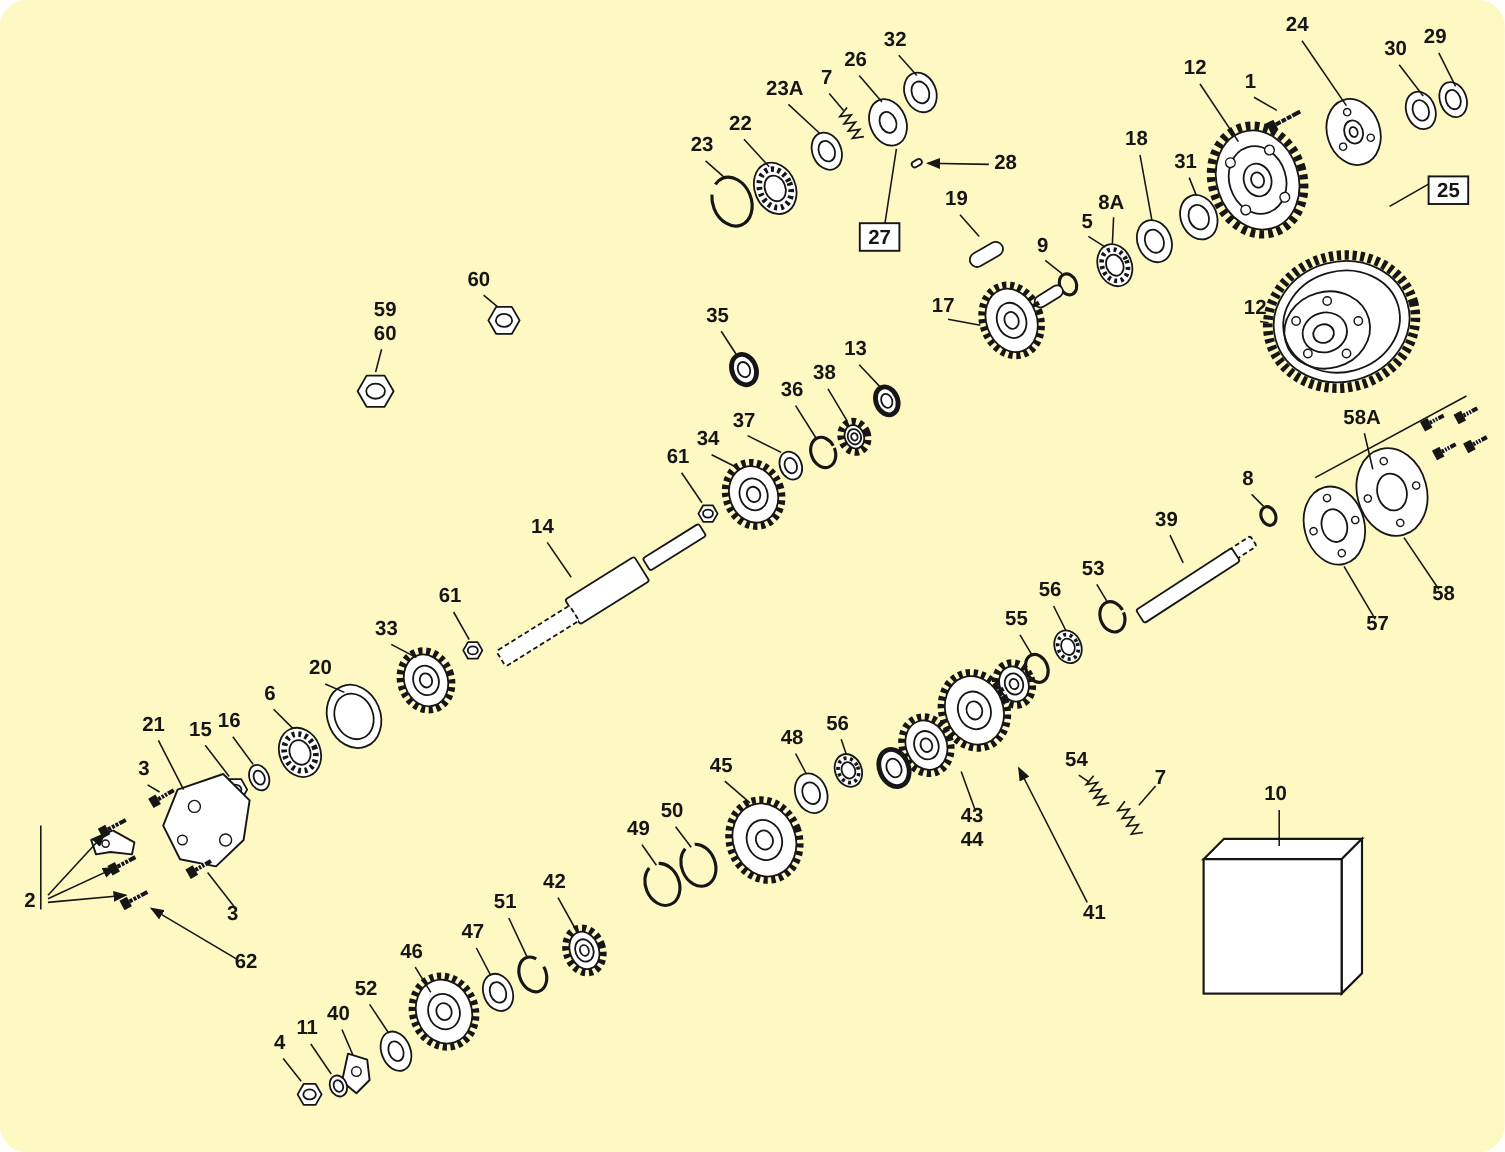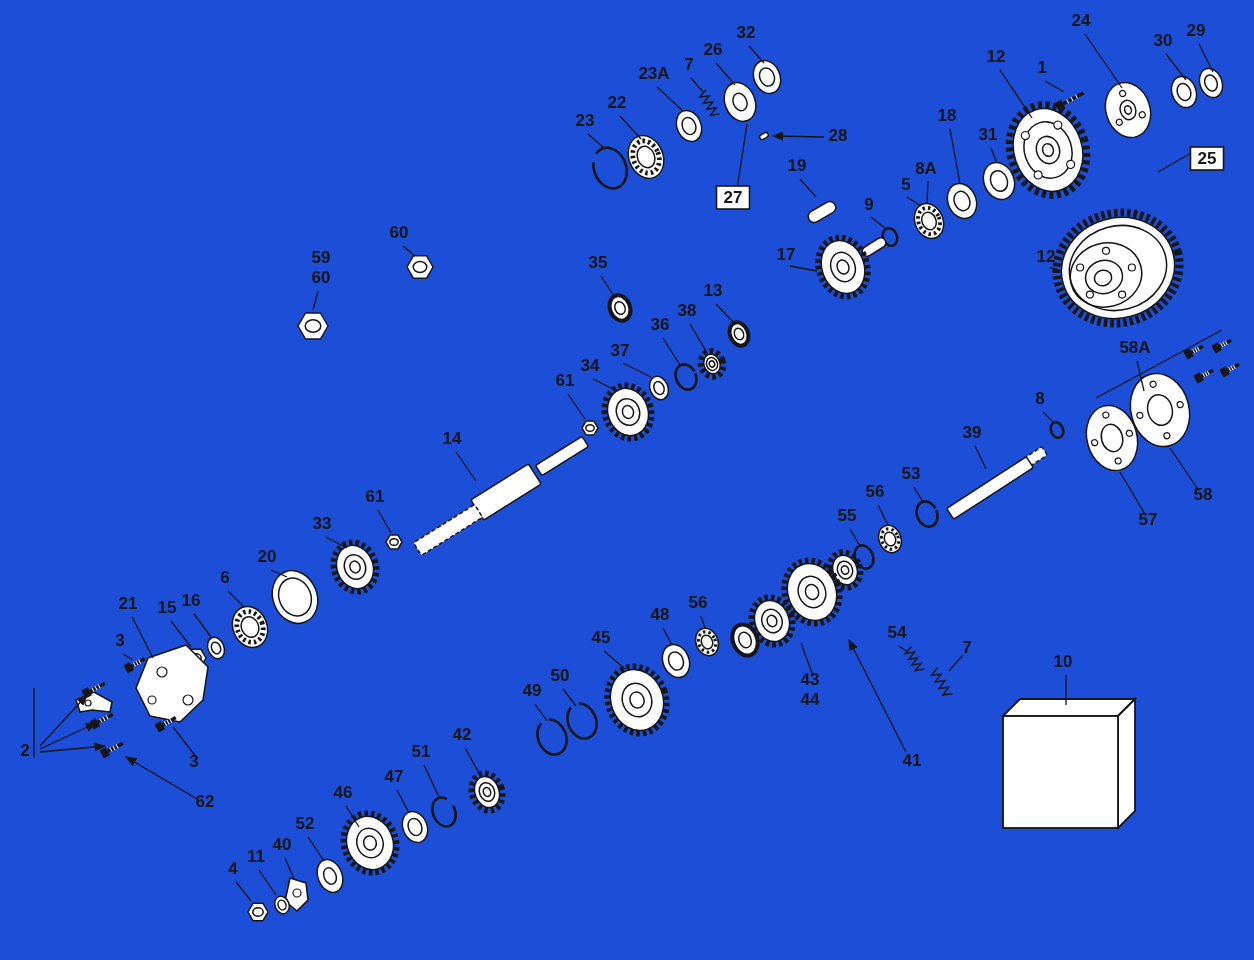--- a/index.html
+++ b/index.html
@@ -1,16 +1,16 @@
 <!DOCTYPE html>
 <html><head>
 <meta charset="utf-8">
 <style>
   html,body{margin:0;padding:0;background:#ffffff;}
-  .stage{position:relative;width:1254px;height:960px;background:#1d4ed8;overflow:hidden;}
+  .stage{position:relative;width:1254px;height:960px;background:#fef9c3;overflow:hidden;border-radius:22px;}
   svg{display:block;}
   text{font-family:"Liberation Sans",sans-serif;}
 </style>
 </head>
 <body>
 
 <div class="stage">
   <svg id="diagram-svg" width="1254" height="960" viewBox="0 0 1254 960" xmlns="http://www.w3.org/2000/svg">
       <defs>
         <marker id="arrowhead" markerWidth="9" markerHeight="7" refX="8" refY="3.5" orient="auto">

